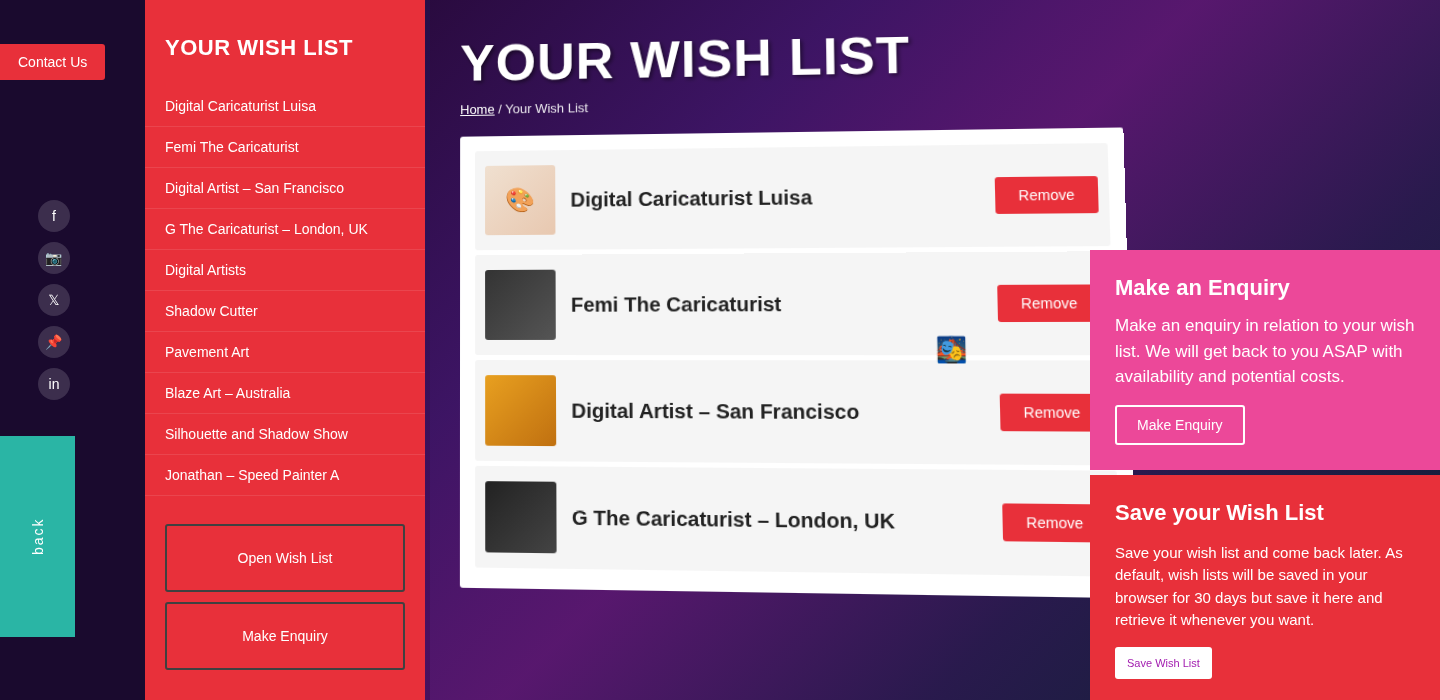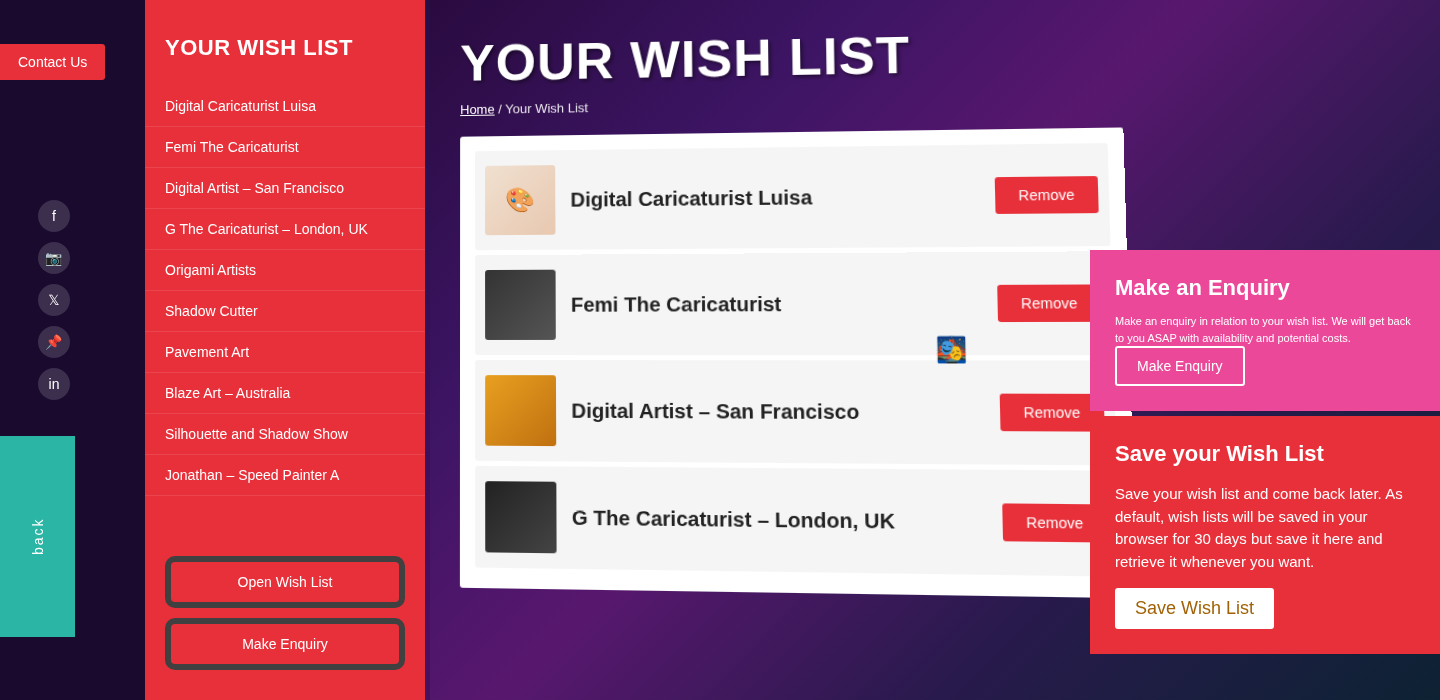--- a/index.html
+++ b/index.html
@@ -65,29 +65,29 @@
     .sidebar-buttons {
       position: absolute;
       bottom: 20px;
       left: 20px;
       right: 20px;
     }
 
     .sidebar-btn {
       display: block;
       width: 100%;
-      padding: 12px;
+      padding: 24px;
       background: transparent;
-      border: 6px solid #404040;
+      border: 2px solid #404040;
       color: white;
       font-size: 14px;
       cursor: pointer;
       margin-bottom: 10px;
       text-align: center;
-      border-radius: 10px;
+      border-radius: 3px;
     }
 
     
     .social-icons {
       position: absolute;
       left: 38px;
       top: 200px;
       z-index: 3;
       display: flex;
       flex-direction: column;
@@ -244,22 +244,23 @@
       margin-bottom: 5px;
     }
 
     .enquiry-panel h3 {
       font-size: 22px;
       font-weight: bold;
       margin-bottom: 12px;
     }
 
     .enquiry-panel p {
-      font-size: 11px;
+      font-size: 17px;
       line-height: 1.5;
+      margin-bottom: 15px;
     }
 
     .enquiry-btn {
       background: transparent;
       border: 2px solid white;
       color: white;
       padding: 10px 20px;
       font-size: 14px;
       cursor: pointer;
       border-radius: 3px;
@@ -279,23 +280,23 @@
 
     .save-panel p {
       font-size: 15px;
       line-height: 1.5;
       margin-bottom: 15px;
     }
 
     .save-btn {
       background: white;
       border: none;
-      color: #a16207;
-      padding: 10px 20px;
-      font-size: 18px;
+      color: #a21caf;
+      padding: 10px 12px;
+      font-size: 11px;
       cursor: pointer;
       border-radius: 3px;
     }
 
     
     .img-caricature-luisa {
       background: linear-gradient(135deg, #f0e0d0, #e8c8b0);
       font-size: 8px;
       color: #666;
       position: relative;
@@ -365,21 +366,21 @@
 
 <button class="back-btn">back</button>
 
 <div class="sidebar">
   <div class="sidebar-title">YOUR WISH LIST</div>
 
   <div class="sidebar-item">Digital Caricaturist Luisa</div>
   <div class="sidebar-item">Femi The Caricaturist</div>
   <div class="sidebar-item">Digital Artist – San Francisco</div>
   <div class="sidebar-item">G The Caricaturist – London, UK</div>
-  <div class="sidebar-item">Origami Artists</div>
+  <div class="sidebar-item">Digital Artists</div>
   <div class="sidebar-item">Shadow Cutter</div>
   <div class="sidebar-item">Pavement Art</div>
   <div class="sidebar-item">Blaze Art – Australia</div>
   <div class="sidebar-item">Silhouette and Shadow Show</div>
   <div class="sidebar-item">Jonathan – Speed Painter A</div>
 
   <div class="sidebar-buttons">
     <button class="sidebar-btn">Open Wish List</button>
     <button class="sidebar-btn">Make Enquiry</button>
   </div>

